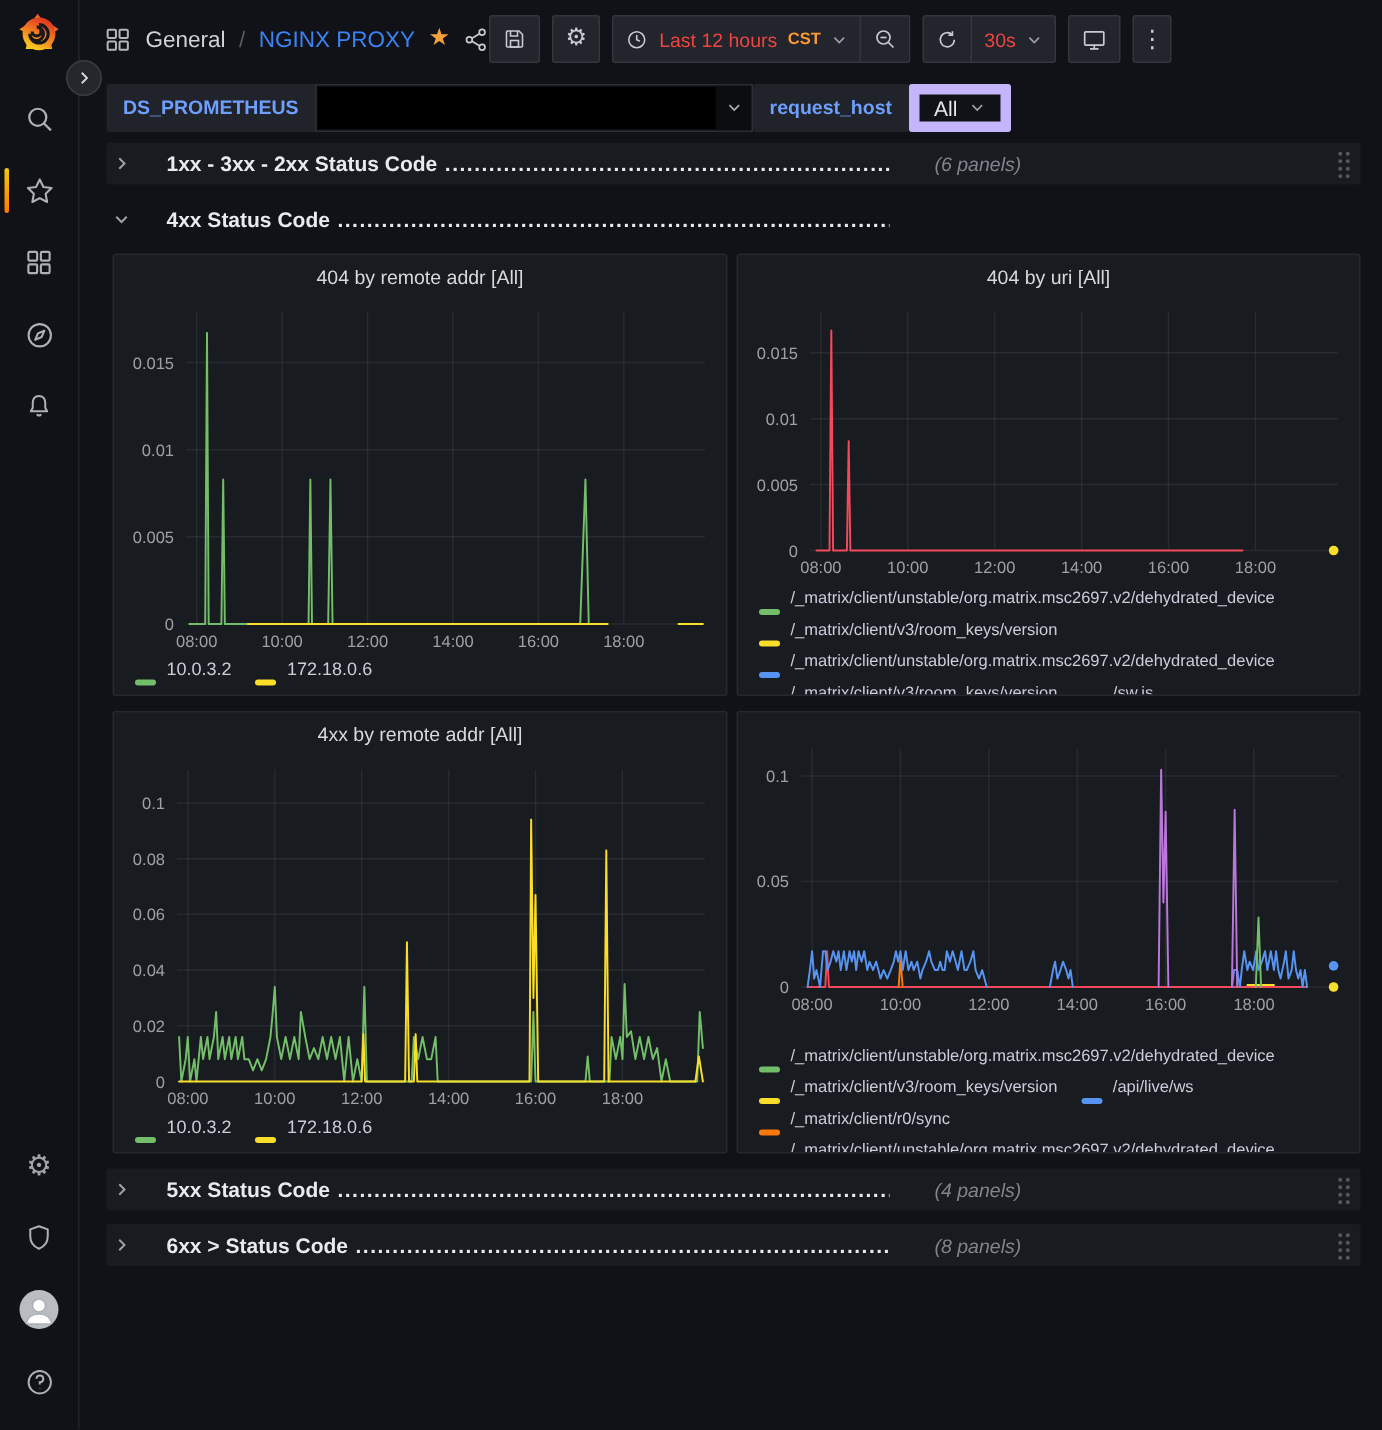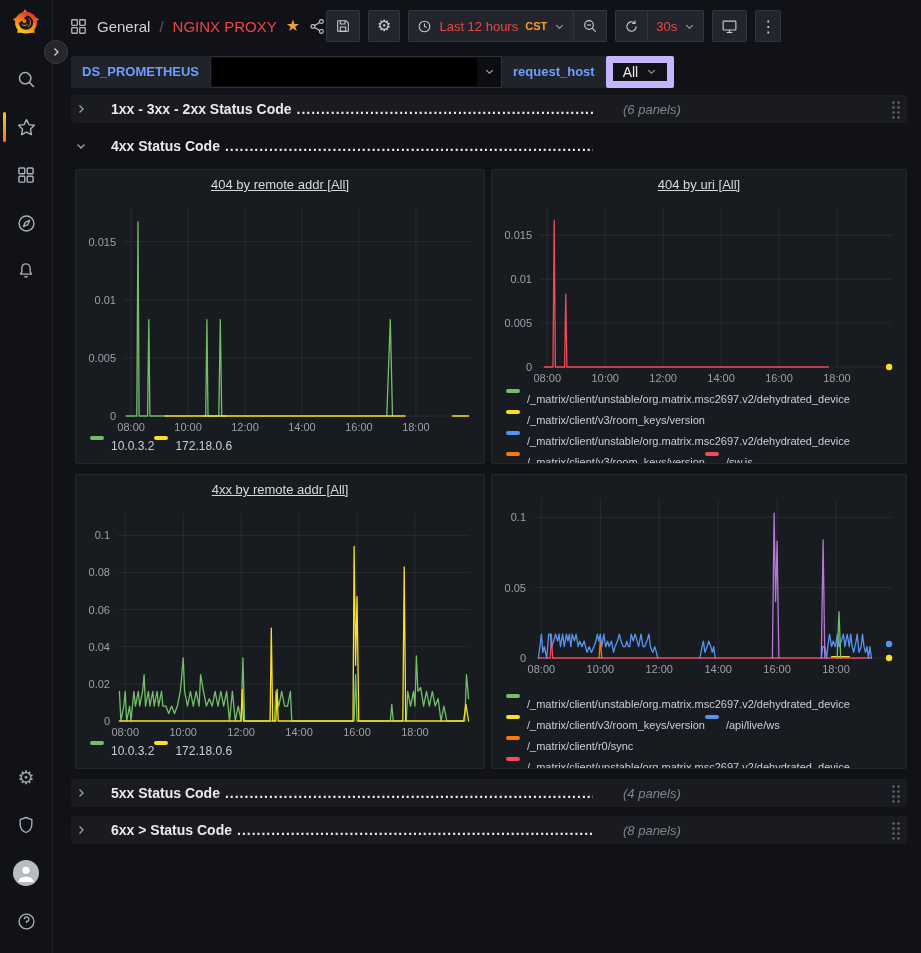--- a/index.html
+++ b/index.html
@@ -27,21 +27,21 @@
                display:flex; align-items:center; justify-content:center; cursor:pointer; }
 
   
   .main { flex:1; min-width:0; display:flex; flex-direction:column; }
 
   header.topnav { height:52px; flex:none; display:flex; align-items:center;
                   padding:0 12px 0 16px; }
   .crumb { display:flex; align-items:center; gap:9px; font-size:15px; }
   .crumb .c-section { color:#d0d2d8; cursor:pointer; }
   .crumb .c-sep { color:#585b62; }
-  .crumb .c-title { color:#ef4444; }
+  .crumb .c-title { color:#3b82f6; }
   .fav-star { color:#f2a13a; font-size:16px; line-height:1; cursor:pointer; }
   .nav-actions { display:flex; align-items:center; gap:8px; }
   .tbtn { height:32px; min-width:32px; padding:0 8px; background:#22252b; border:1px solid #33363d;
           border-radius:2px; display:flex; align-items:center; justify-content:center; gap:7px;
           color:#c9cad1; font-size:13px; cursor:pointer; }
   .tbtn .txt { color:#ef4444; white-space:nowrap; }
   .tz { color:#ff9830; font-weight:700; font-size:11px; }
   .btn-group { display:flex; }
   .btn-group .tbtn + .tbtn { border-left:0; border-radius:0 2px 2px 0; }
   .btn-group .tbtn:first-child { border-radius:2px 0 0 2px; }
@@ -72,28 +72,28 @@
   .pcount { margin-left:14px; color:#81848c; font-style:italic; font-size:13px; white-space:nowrap; }
   .row-spacer { flex:1; }
   .drag-handle { width:10px; height:19px; cursor:grab;
        background-image:radial-gradient(circle,#565961 1.1px,transparent 1.5px);
        background-size:5px 5px; }
 
   .panel-grid { display:grid; grid-template-columns:410px 1fr; gap:10px 6px; margin:1px 0 10px 4px; }
   .panel { height:295px; background:#181b1f; border:1px solid #25272e; border-radius:2px;
            display:flex; flex-direction:column; overflow:hidden; }
   .panel-title { height:28px; line-height:30px; flex:none; text-align:center; font-size:13px;
-                 font-weight:500; color:#d8d9da; white-space:nowrap; overflow:hidden; cursor:pointer;text-decoration:underline; }
+                 font-weight:500; color:#d8d9da; white-space:nowrap; overflow:hidden; cursor:pointer; }
   .chart-wrap { flex:1; min-height:0; padding:0 4px; }
   svg.chart { display:block; width:100%; height:100%; }
   svg.chart text { font-family:"Liberation Sans", sans-serif; }
   .legend { flex:none; display:flex; flex-wrap:wrap; align-content:flex-start; align-items:center;
             padding:0 10px 6px 14px; font-size:12px; color:#ccccdc; }
   .legend.wrap { height:76px; overflow:hidden; font-size:11px; padding:2px 8px 0 14px; }
-  .l-item { display:flex; align-items:flex-start; line-height:21px;
+  .l-item { display:flex; align-items:flex-end; margin-right:16px; line-height:21px;
             white-space:nowrap; cursor:pointer; }
   .ldash { width:14px; height:4px; border-radius:2px; margin-right:7px; flex:none; }
 </style>
 </head>
 <body>
 
 <div class="screen">
 
   <aside class="sidebar">
     <div class="logo">

